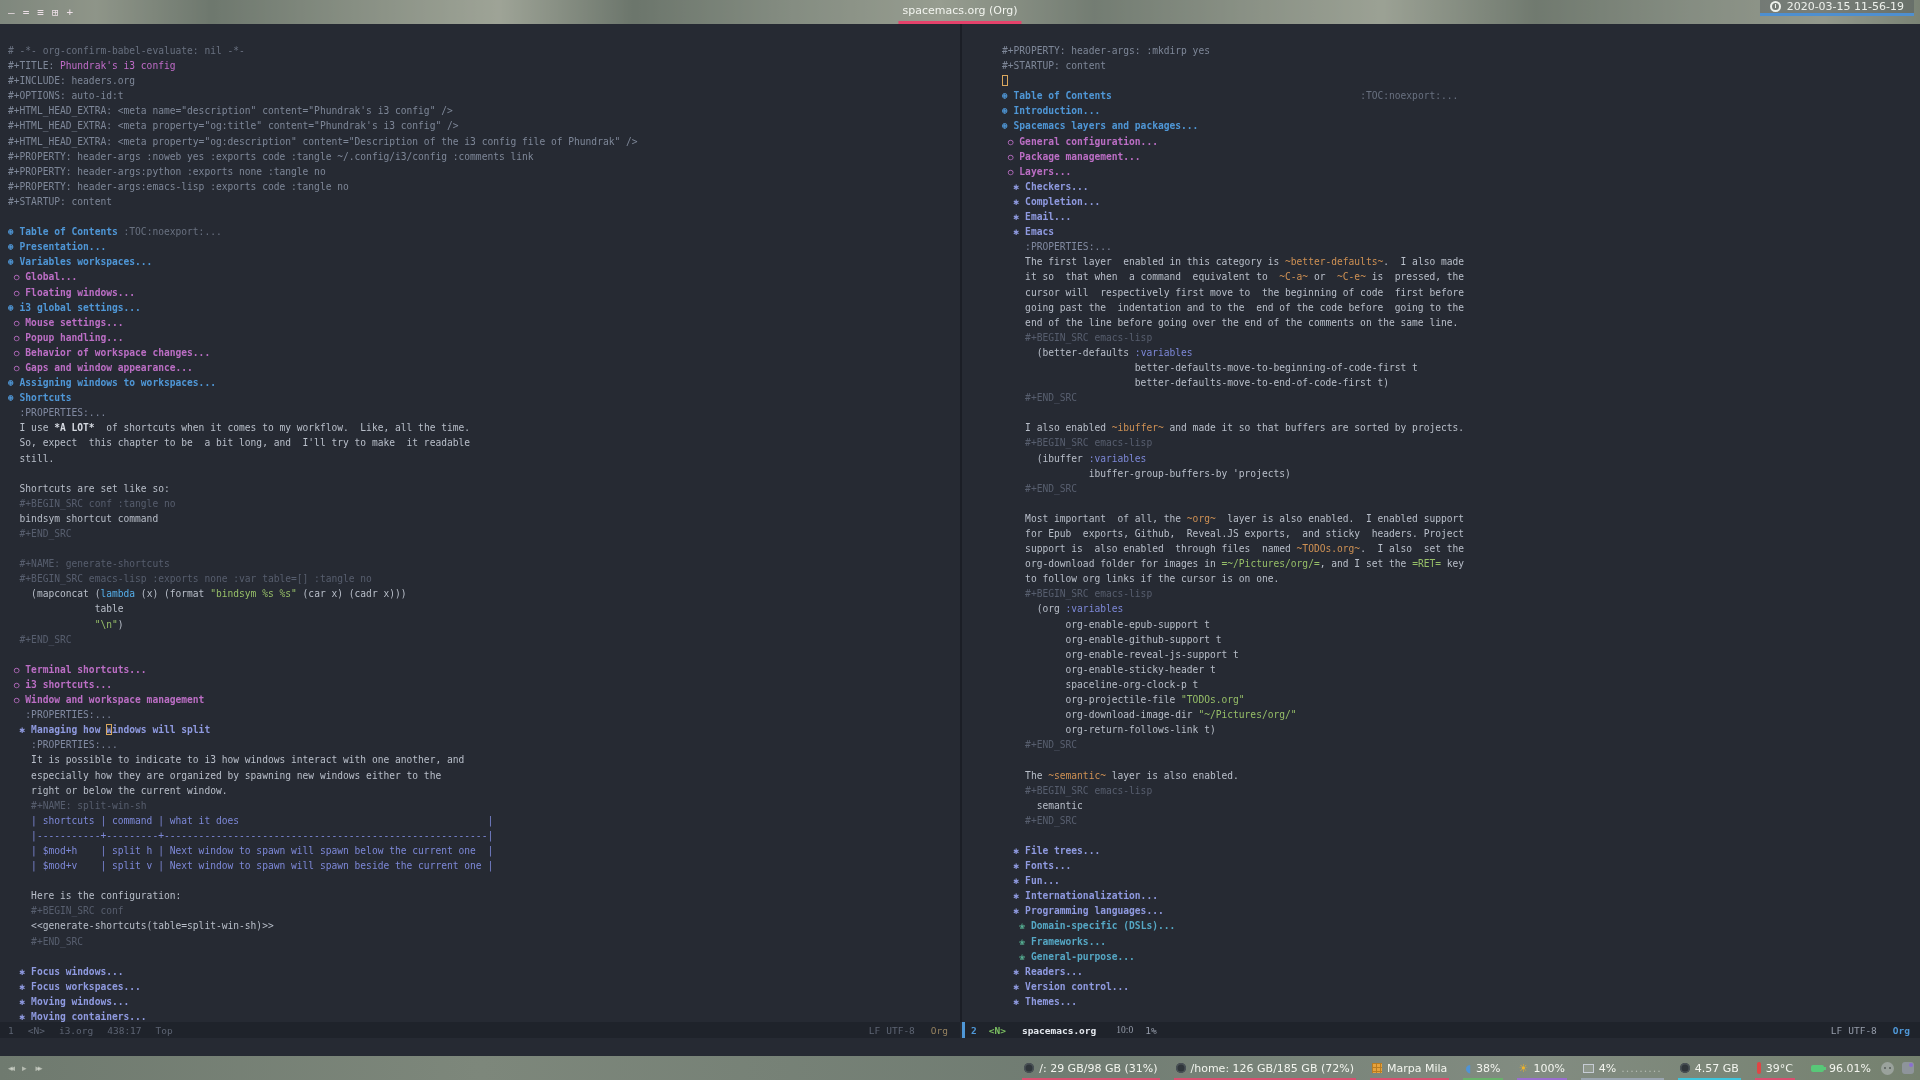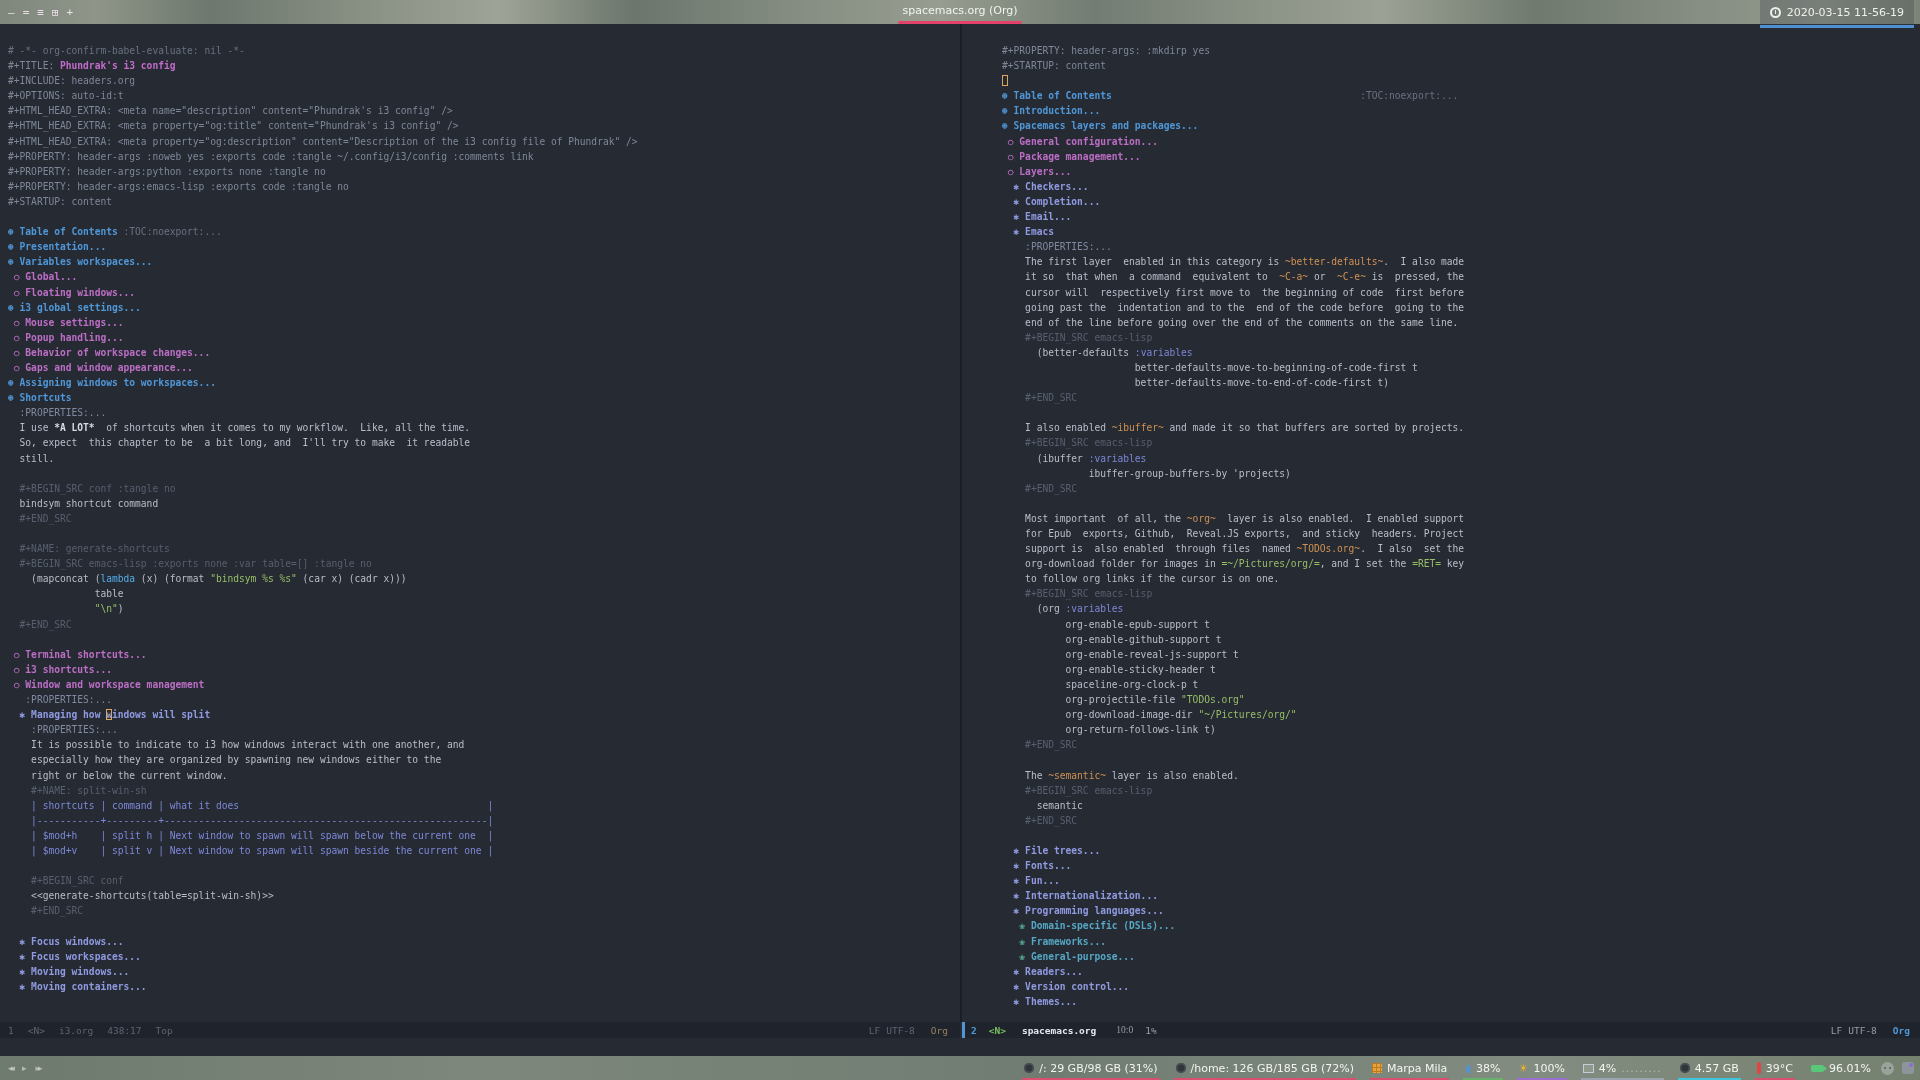--- a/index.html
+++ b/index.html
@@ -8,42 +8,42 @@
 
   
   .topbar{position:absolute;top:0;left:0;width:1920px;height:24px;
     background:linear-gradient(90deg,#8f988c 0%,#aab0a0 5%,#727e72 11%,#9ba394 18%,#c5c9b8 26%,#6e7a6e 33%,#98a193 41%,#b8bdac 49%,#7b867a 57%,#a2a99a 65%,#c0c5b4 72%,#768174 80%,#9aa294 88%,#b1b6a6 95%,#88927f 100%);}
   .topbar::before{content:"";position:absolute;inset:0;background:rgba(104,112,106,.42);}
   .topbar>*{position:relative;z-index:1;}
   .win-icons{position:absolute;left:8px;top:0;height:24px;display:flex;align-items:center;gap:8px;
     color:#ecdfe6;font-size:11px;font-family:"DejaVu Sans Mono",monospace;}
   .tb-title{position:absolute;left:50%;transform:translateX(-50%);top:0;height:24px;line-height:22px;
     color:#f2f4ef;font-size:11px;border-bottom:3px solid #e5426b;padding:0 4px;white-space:nowrap;}
-  .tb-clock{position:absolute;right:6px;top:0;height:28px;display:flex;align-items:center;gap:6px;
+  .tb-clock{position:absolute;right:6px;top:0;height:16px;display:flex;align-items:center;gap:6px;
     padding:0 10px;color:#eef1ec;font-size:11px;background:rgba(58,66,76,.30);border-bottom:3px solid #4e8fd0;}
   .i-clock{width:11px;height:11px;border:2px solid #eef1ec;border-radius:50%;position:relative;}
   .i-clock::before{content:"";position:absolute;left:3px;top:1px;width:1.5px;height:4px;background:#eef1ec;}
 
   
   .emacs{position:absolute;top:24px;left:0;width:1920px;height:1032px;background:#262a33;}
   .buffer{position:absolute;top:0;height:998px;overflow:hidden;padding:19px 0 0 8px;
     font-family:"DejaVu Sans Mono",monospace;font-size:9.6px;line-height:15.1px;color:#b9bfca;}
   .buffer.left{left:0;width:952px;}
   .buffer.right{left:994px;width:958px;}
   .divider{position:absolute;left:960px;top:0;width:2px;height:998px;background:#1b1e26;}
   .ln{height:15.1px;white-space:pre;}
 
   
   .t  {color:#b9bfca;}
   .c  {color:#697180;}
   .m  {color:#7e8798;}
   .d  {color:#575e6e;}
   .dr {color:#8089a0;}
   .tg {color:#697180;}
-  .ttl{color:#c16cc9;font-weight:bold;}
+  .ttl{color:#c16cc9;font-weight:normal;}
   .h1 {color:#4f97d7;font-weight:bold;}
   .h2 {color:#bc6ec5;font-weight:bold;}
   .h3 {color:#8f9ae0;font-weight:bold;}
   .h4 {color:#55a7c4;font-weight:bold;}
   .b4 {color:#56b093;font-weight:bold;}
   .tb {color:#7d88d8;}
   .s  {color:#97bf68;}
   .v  {color:#97bf68;}
   .o  {color:#cf9154;}
   .k  {color:#55aeea;}
@@ -138,20 +138,21 @@
         <div class="ln"><span class="h2"> ○ Popup handling...</span></div>
         <div class="ln"><span class="h2"> ○ Behavior of workspace changes...</span></div>
         <div class="ln"><span class="h2"> ○ Gaps and window appearance...</span></div>
         <div class="ln"><span class="h1">⊛ Assigning windows to workspaces...</span></div>
         <div class="ln"><span class="h1">⊛ Shortcuts</span></div>
         <div class="ln"><span class="dr">  :PROPERTIES:...</span></div>
         <div class="ln"><span class="t">  I use </span><span class="b">*A LOT*</span><span class="t">  of shortcuts when it comes to my workflow.  Like, all the time.</span></div>
         <div class="ln"><span class="t">  So, expect  this chapter to be  a bit long, and  I'll try to make  it readable</span></div>
         <div class="ln"><span class="t">  still.</span></div>
         <div class="ln">&nbsp;</div>
+        <div class="ln"><span class="t">  Shortcuts are set like so:</span></div>
         <div class="ln"><span class="d">  #+BEGIN_SRC conf :tangle no</span></div>
         <div class="ln"><span class="t">  bindsym shortcut command</span></div>
         <div class="ln"><span class="d">  #+END_SRC</span></div>
         <div class="ln">&nbsp;</div>
         <div class="ln"><span class="d">  #+NAME: generate-shortcuts</span></div>
         <div class="ln"><span class="d">  #+BEGIN_SRC emacs-lisp :exports none :var table=[] :tangle no</span></div>
         <div class="ln"><span class="t">    (mapconcat (</span><span class="k">lambda</span><span class="t"> (x) (format </span><span class="s">"bindsym %s %s"</span><span class="t"> (car x) (cadr x)))</span></div>
         <div class="ln"><span class="t">               table</span></div>
         <div class="ln"><span class="t">               </span><span class="s">"\n"</span><span class="t">)</span></div>
         <div class="ln"><span class="d">  #+END_SRC</span></div>
@@ -164,20 +165,21 @@
         <div class="ln"><span class="dr">    :PROPERTIES:...</span></div>
         <div class="ln"><span class="t">    It is possible to indicate to i3 how windows interact with one another, and</span></div>
         <div class="ln"><span class="t">    especially how they are organized by spawning new windows either to the</span></div>
         <div class="ln"><span class="t">    right or below the current window.</span></div>
         <div class="ln"><span class="d">    #+NAME: split-win-sh</span></div>
         <div class="ln"><span class="tb">    | shortcuts | command | what it does                                           |</span></div>
         <div class="ln"><span class="tb">    |-----------+---------+--------------------------------------------------------|</span></div>
         <div class="ln"><span class="tb">    | $mod+h    | split h | Next window to spawn will spawn below the current one  |</span></div>
         <div class="ln"><span class="tb">    | $mod+v    | split v | Next window to spawn will spawn beside the current one |</span></div>
         <div class="ln">&nbsp;</div>
+        <div class="ln"><span class="t">    Here is the configuration:</span></div>
         <div class="ln"><span class="d">    #+BEGIN_SRC conf</span></div>
         <div class="ln"><span class="t">    &lt;&lt;generate-shortcuts(table=split-win-sh)&gt;&gt;</span></div>
         <div class="ln"><span class="d">    #+END_SRC</span></div>
         <div class="ln">&nbsp;</div>
         <div class="ln"><span class="h3">  ✱ Focus windows...</span></div>
         <div class="ln"><span class="h3">  ✱ Focus workspaces...</span></div>
         <div class="ln"><span class="h3">  ✱ Moving windows...</span></div>
         <div class="ln"><span class="h3">  ✱ Moving containers...</span></div>
       </div>
     <div class="divider"></div>

